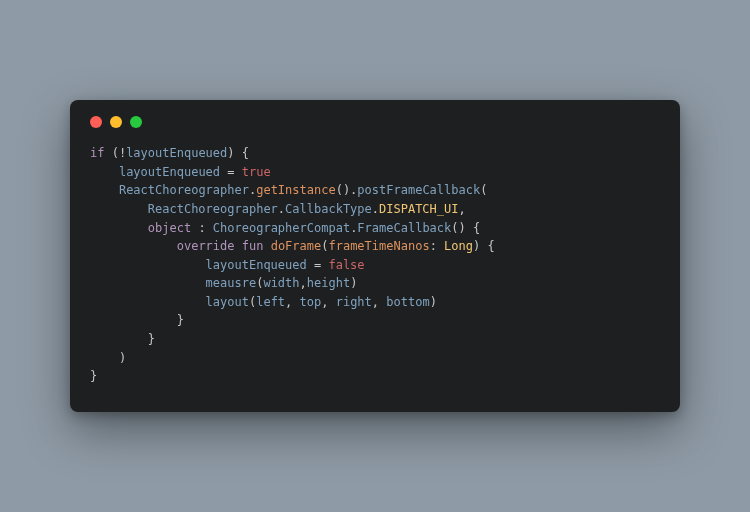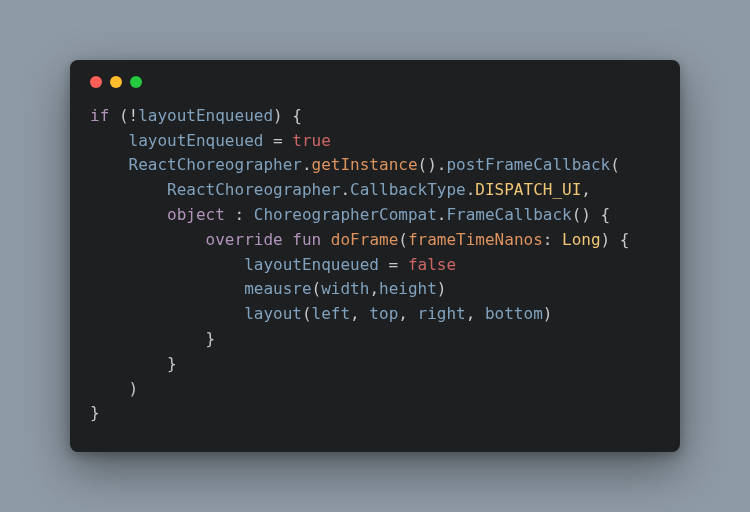--- a/index.html
+++ b/index.html
@@ -35,21 +35,21 @@
     width: 12px;
     height: 12px;
     border-radius: 50%;
   }
   .dot.red    { background: #ff5f56; }
   .dot.yellow { background: #ffbd2e; }
   .dot.green  { background: #27c93f; }
 
   pre.code {
     margin: 0;
-    font-size: 16px;
+    font-size: 12px;
     line-height: 1.55;
     color: #c5c8c6;
     white-space: pre;
     font-family: inherit;
   }
   .tok-kw     { color: #b294bb; }            
   .tok-id     { color: #81a2be; }            
   .tok-call   { color: #81a2be; }            
   .tok-meth   { color: #de935f; }            
   .tok-bool   { color: #cc6666; }            

